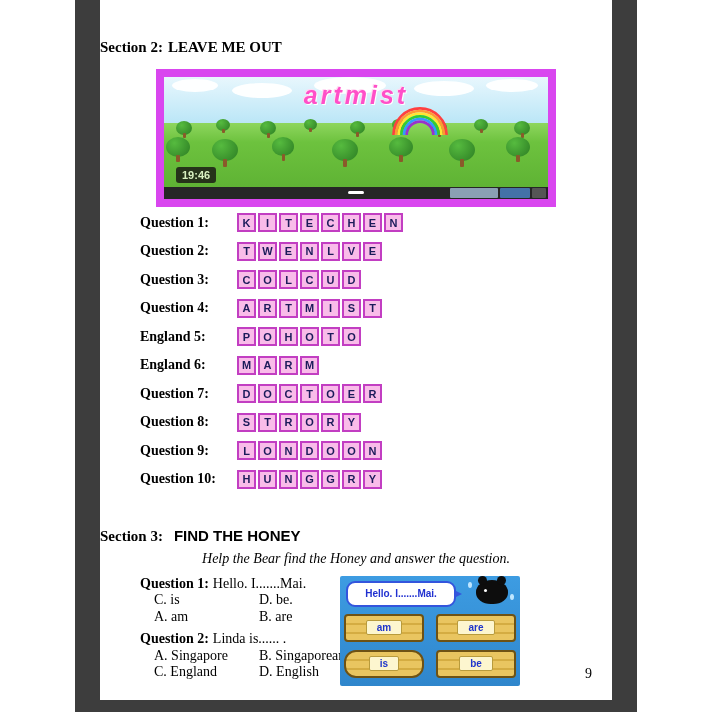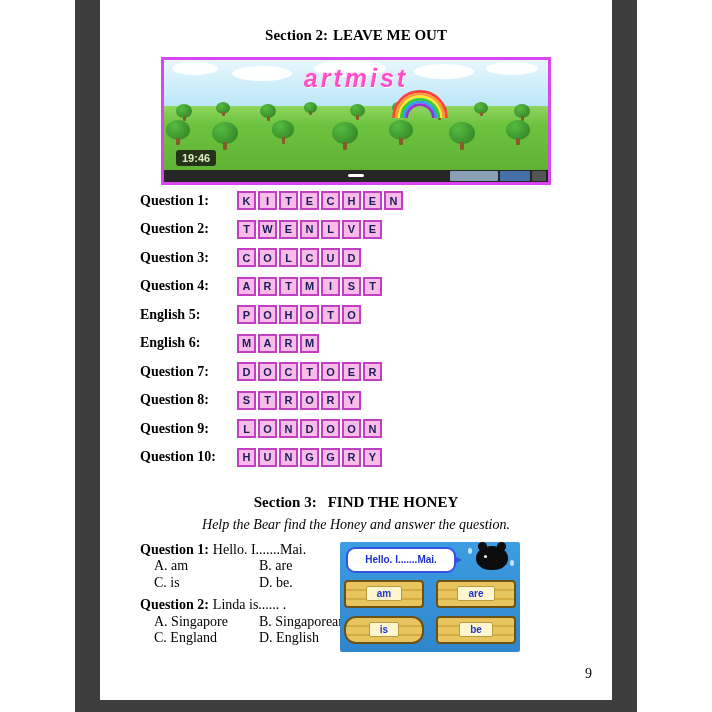--- a/index.html
+++ b/index.html
@@ -1,27 +1,27 @@
 <!DOCTYPE html>
 <html style="--tile-fill: #f9bce9; --tile-border: #c23ec2; --accent-pink: #ff4fc8; --game-blue: #3d9ce2; --crate-tan: #e3bc55;"><head>
 <meta charset="utf-8">
 <style>
   html,body{margin:0;padding:0;width:712px;height:712px;background:#ffffff;overflow:hidden;
     font-family:"Liberation Serif",serif;}
   .viewer{position:absolute;left:75px;top:0;width:562px;height:712px;background:#3d3d3d;}
   .page{position:absolute;left:25px;top:0;width:512px;height:700px;background:#ffffff;}
 
   
-  .sec-title{margin-top:26px;text-align:center;font-weight:bold;font-size:15px;line-height:18px;color:#000;}
+  .sec-title{margin-top:38px;text-align:left;font-weight:bold;font-size:15px;line-height:18px;color:#000;}
   .sec-title .prefix{margin-right:5px;}
-  .sec-title .sans{font-family:Liberation Serif, serif;padding-left:6px;}
+  .sec-title .sans{font-family:Liberation Sans, sans-serif;padding-left:6px;}
   .instr{margin-top:5px;text-align:center;font-style:italic;font-size:14px;line-height:17px;color:#000;}
 
   
-  .game1{position:relative;width:384px;height:122px;margin:13px auto 0;border:3px solid #d946ef;overflow:hidden;background:#701a75;}
+  .game1{position:relative;width:384px;height:122px;margin:13px auto 0;border:8px solid #d946ef;overflow:hidden;background:#701a75;}
   .sky{position:absolute;left:0;top:0;right:0;height:52px;background:linear-gradient(#e8f7fd,#b5e4f6);}
   .cloud{position:absolute;background:#fff;border-radius:50%;opacity:.95;}
   .grass{position:absolute;left:0;right:0;top:46px;bottom:12px;background:linear-gradient(#8ed65e,#6dc23e 30%,#5fb334);}
   .tree{position:absolute;}
   .crown{background:radial-gradient(circle at 35% 30%,#56bb3f,#2c7d23);border-radius:50%;}
   .trunk{background:#8a5a2a;margin:-2px auto 0;border-radius:1px;}
   .gword{position:absolute;left:0;right:0;top:4px;text-align:center;
     font-family:"Liberation Sans",sans-serif;font-style:italic;font-weight:bold;
     font-size:25px;letter-spacing:3px;color:var(--accent-pink,#ff4fc8);
     text-shadow:1px 1px 0 #ffffff,-1px -1px 0 #ffd9f2;}
@@ -228,32 +228,32 @@
             <span class="tile">A</span>
             <span class="tile">R</span>
             <span class="tile">T</span>
             <span class="tile">M</span>
             <span class="tile">I</span>
             <span class="tile">S</span>
             <span class="tile">T</span>
           </div>
         </div>
         <div class="q-row">
-          <div class="q-label">English 5:</div>
+          <div class="q-label">England 5:</div>
           <div class="tiles">
             <span class="tile">P</span>
             <span class="tile">O</span>
             <span class="tile">H</span>
             <span class="tile">O</span>
             <span class="tile">T</span>
             <span class="tile">O</span>
           </div>
         </div>
         <div class="q-row">
-          <div class="q-label">English 6:</div>
+          <div class="q-label">England 6:</div>
           <div class="tiles">
             <span class="tile">M</span>
             <span class="tile">A</span>
             <span class="tile">R</span>
             <span class="tile">M</span>
           </div>
         </div>
         <div class="q-row">
           <div class="q-label">Question 7:</div>
           <div class="tiles">
@@ -307,26 +307,26 @@
       <span class="prefix">Section 3:</span><span class="sans">FIND THE HONEY</span>
     </div>
     <div class="instr">Help the Bear find the Honey and answer the question.</div>
 
     <div class="s3-content">
       <div id="s3q">
           <div class="s3-block">
             <div class="s3-line"><span class="b">Question 1:</span><span>Hello. I.......Mai.</span></div>
             <div class="s3-opts">
               <div class="opt-row">
+                <span class="opt">C. is</span>
+                <span class="opt">D. be.</span>
+              </div>
+              <div class="opt-row">
                 <span class="opt">A. am</span>
                 <span class="opt">B. are</span>
-              </div>
-              <div class="opt-row">
-                <span class="opt">C. is</span>
-                <span class="opt">D. be.</span>
               </div>
             </div>
           </div>
           <div class="s3-block">
             <div class="s3-line"><span class="b">Question 2:</span><span>Linda is...... .</span></div>
             <div class="s3-opts">
               <div class="opt-row">
                 <span class="opt">A. Singapore</span>
                 <span class="opt">B. Singaporean</span>
               </div>

